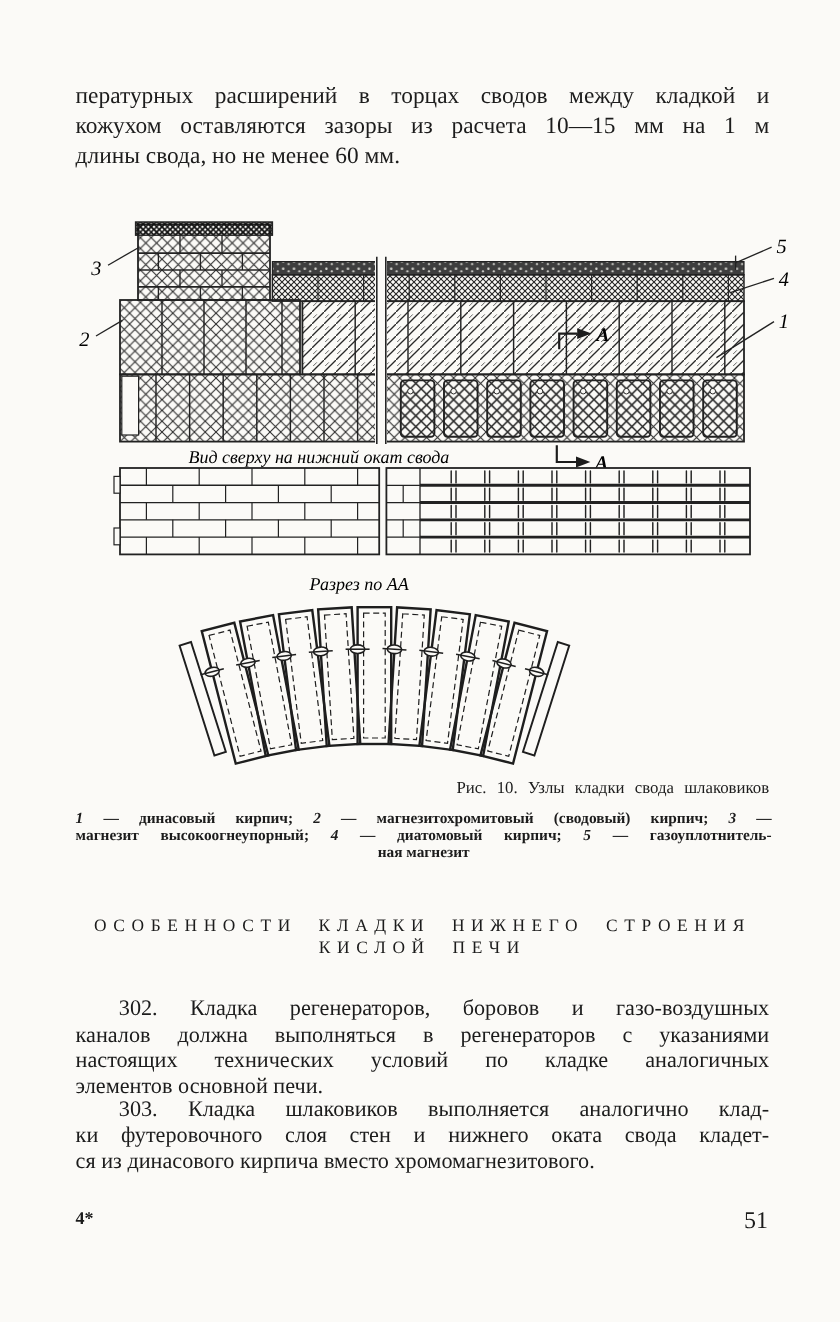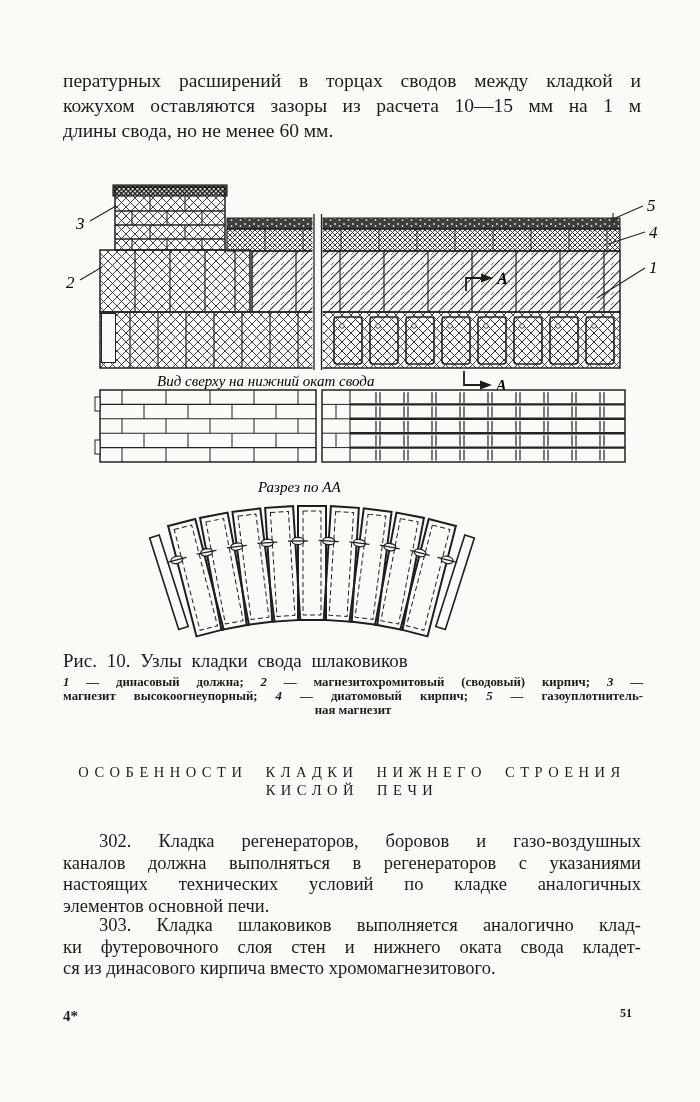--- a/index.html
+++ b/index.html
@@ -13,37 +13,37 @@
   }
   .abs{position:absolute;}
   
   #intro{left:63px;top:68px;width:578px;font-size:19.5px;line-height:25px;}
   #intro .ln{text-align:justify;text-align-last:justify;white-space:normal;}
   #intro .ln.last{text-align-last:left;}
   .it{}
   
   #figure-svg{left:55px;top:178px;}
   
-  #caption{left:63px;top:650px;width:578px;text-align:left;font-size:19px;word-spacing:5px;}
+  #caption{left:63px;top:650px;width:578px;text-align:right;font-size:14px;word-spacing:5px;}
   #legend{left:63px;top:675px;width:580px;font-size:12.8px;font-weight:bold;line-height:14.2px;}
   #legend .ln{text-align:justify;text-align-last:justify;}
   #legend .ln.center{text-align:center;text-align-last:center;}
   #legend .num{font-style:italic;}
   
   #heading{left:63px;top:764px;width:578px;text-align:center;font-size:14.5px;line-height:17.5px;letter-spacing:5.5px;word-spacing:9px;}
   
   .bodypara{width:578px;font-size:18.5px;line-height:21.6px;}
   #p302{left:63px;top:831px;}
   #p303{left:63px;top:915px;}
   .bodypara .ln{text-align:justify;text-align-last:justify;}
   .bodypara .ln.first{text-indent:36px;}
   .bodypara .ln.last{text-align-last:left;}
   
   #footer-left{left:63px;top:1008px;font-size:15px;font-weight:bold;}
-  #footer-right{left:620px;top:1006px;font-size:12px;font-weight:bold;}
+  #footer-right{left:620px;top:1006px;font-size:20px;font-weight:normal;}
   svg text{font-family:"Liberation Serif","DejaVu Serif",serif;}
   .callout{font-size:17px;font-style:italic;}
   .svg-title{font-size:15px;font-style:italic;}
   .marker-a{font-size:16px;font-style:italic;font-weight:bold;}
 </style>
 </head>
 <body>
 
 <div id="page">
 
@@ -345,21 +345,21 @@
           <ellipse cx="326" cy="541" rx="6" ry="3.6" fill="#fbfaf7" stroke-width="1.3"></ellipse>
           <line x1="316" y1="541" x2="336" y2="541" stroke-width="1.3"></line>
         </g>
       </g>
     </g>
   </svg>
 
   <div id="caption" class="abs">Рис. 10. Узлы кладки свода шлаковиков</div>
 
   <div id="legend" class="abs">
-    <div class="ln"><span class="num">1</span><span> — динасовый должна; </span><span class="num">2</span><span> — магнезитохромитовый (сводовый) кирпич; </span><span class="num">3</span><span> —</span></div>
+    <div class="ln"><span class="num">1</span><span> — динасовый кирпич; </span><span class="num">2</span><span> — магнезитохромитовый (сводовый) кирпич; </span><span class="num">3</span><span> —</span></div>
     <div class="ln"><span>магнезит высокоогнеупорный; </span><span class="num">4</span><span> — диатомовый кирпич; </span><span class="num">5</span><span> — газоуплотнитель-</span></div>
     <div class="ln center">ная магнезит</div>
   </div>
 
   <div id="heading" class="abs">
     <div>ОСОБЕННОСТИ КЛАДКИ НИЖНЕГО СТРОЕНИЯ</div>
     <div>КИСЛОЙ ПЕЧИ</div>
   </div>
 
   <div id="p302" class="abs bodypara">

